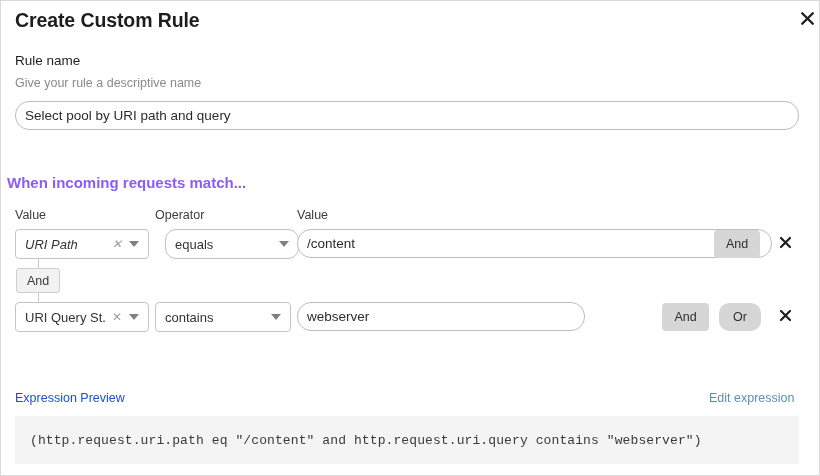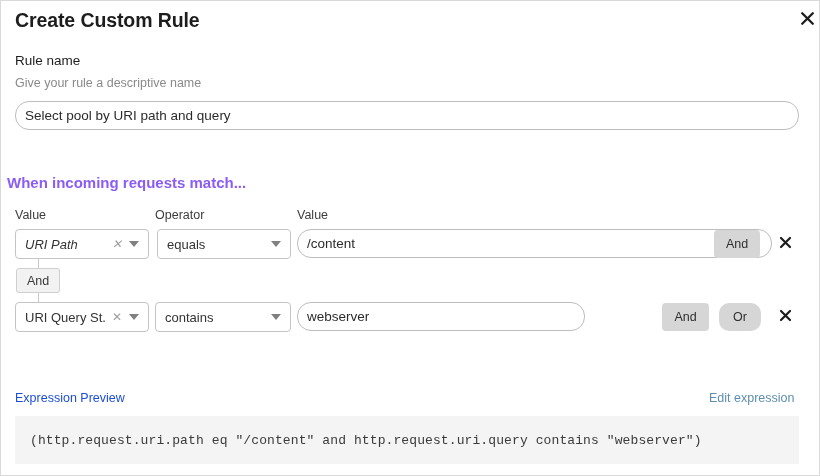--- a/index.html
+++ b/index.html
@@ -136,21 +136,21 @@
   .caret {
     width: 0;
     height: 0;
     border-left: 5px solid transparent;
     border-right: 5px solid transparent;
     border-top: 6px solid #808080;
   }
 
   
   #field-1 { left: 14px;  top: 228px; width: 134px; font-style: italic; }
-  #op-1    { left: 156px; top: 228px; width: 134px; }
+  #op-1    { left: 164px; top: 228px; width: 134px; border-radius: 11px; }
   #val-1   { left: 296px; top: 228px; width: 475px; }
   #field-2 { left: 14px;  top: 301px; width: 134px; }
   #op-2    { left: 154px; top: 301px; width: 136px; }
   #val-2   { left: 296px; top: 301px; width: 288px; }
 
   
   .logic-btn {
     position: absolute;
     box-sizing: border-box;
     height: 28px;

